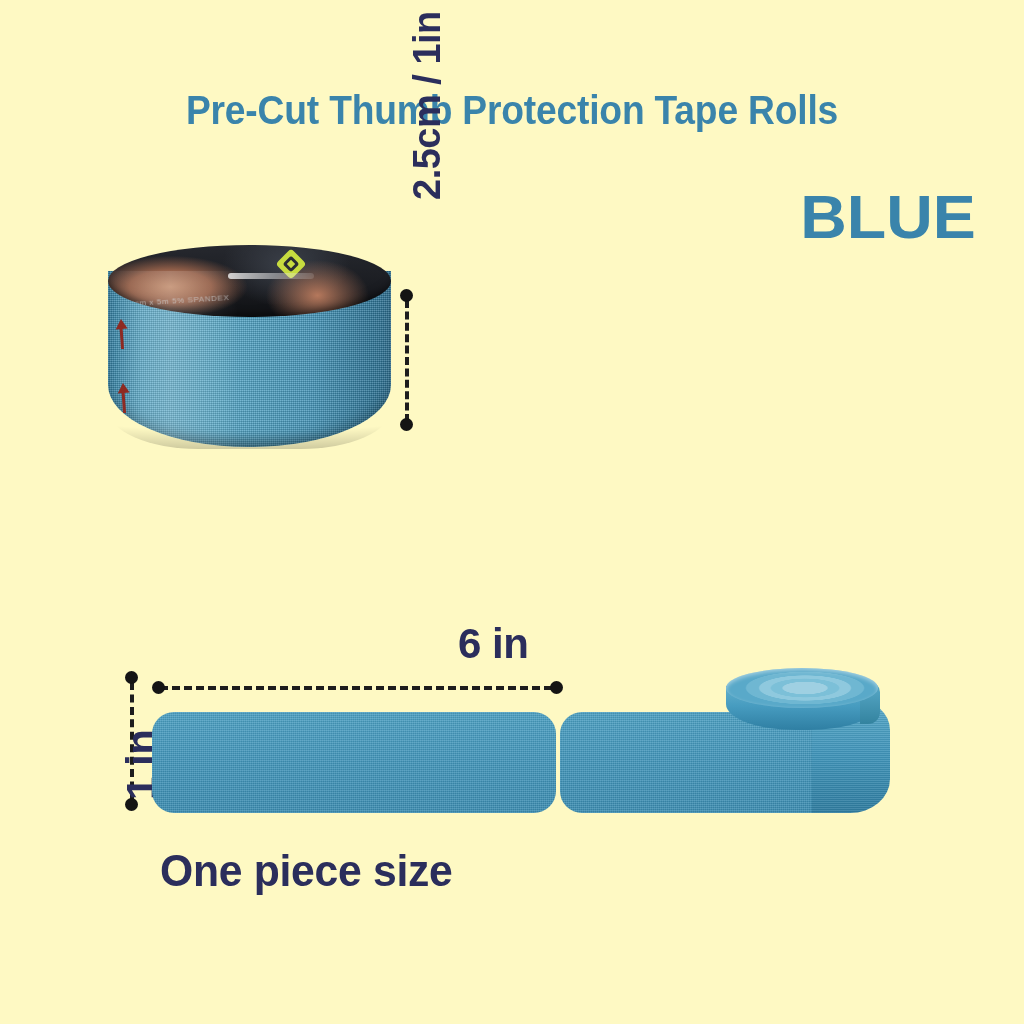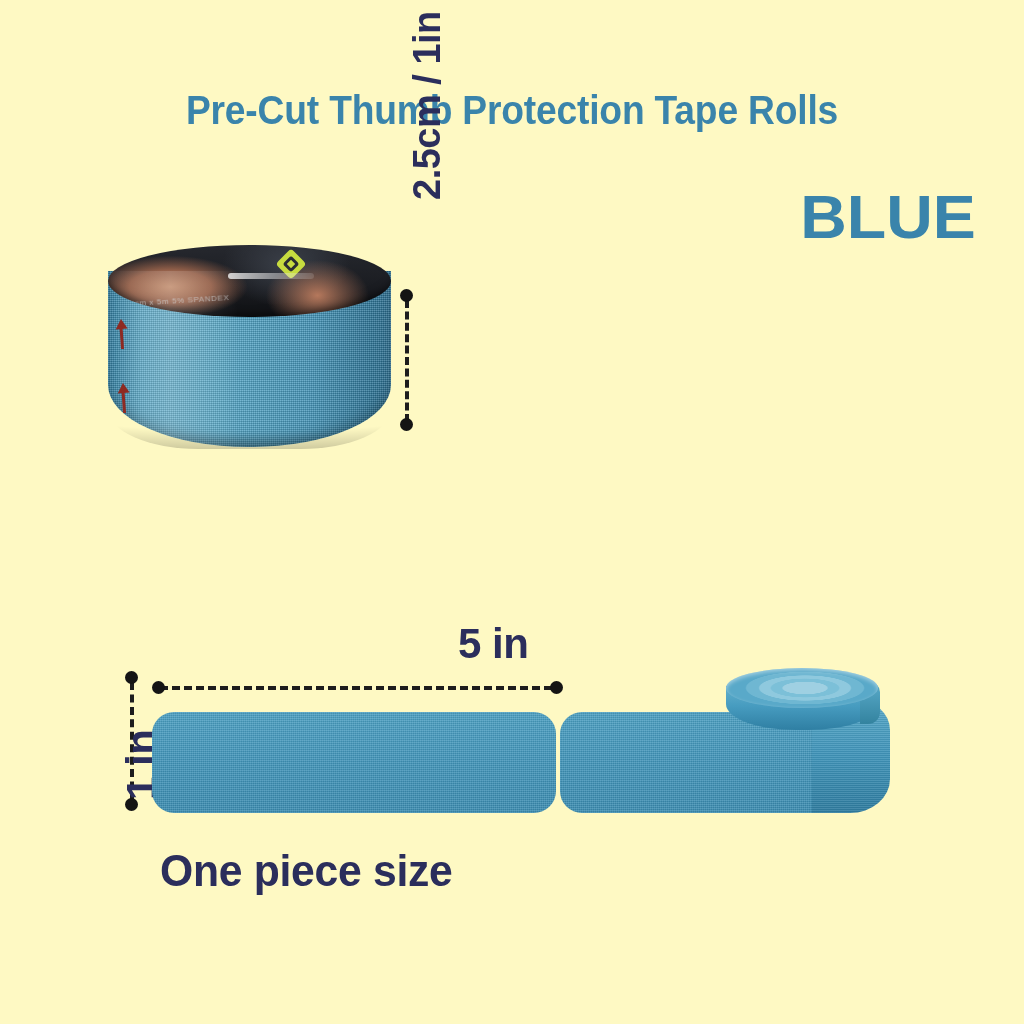--- a/index.html
+++ b/index.html
@@ -187,21 +187,21 @@
       <b></b>
         <i></i>
     </div>
   </div>
 
   <div class="dim-v-line" id="dim-roll-line"></div>
   <div class="dot" id="dim-roll-dot-top"></div>
   <div class="dot" id="dim-roll-dot-bot"></div>
   <div id="dim-roll-label">2.5cm / 1in</div>
 
-  <div id="dim5-label">5 in</div>
+  <div id="dim5-label">6 in</div>
   <div class="dim-h-line" id="dim5-line"></div>
   <div class="dot" id="dim5-dot-l"></div>
   <div class="dot" id="dim5-dot-r"></div>
 
   <div class="dim-v-line" id="dim1-line"></div>
   <div class="dot" id="dim1-dot-top"></div>
   <div class="dot" id="dim1-dot-bot"></div>
   <div id="dim1-label">1 in</div>
 
   <div class="strip" id="strip-piece-1"></div>

